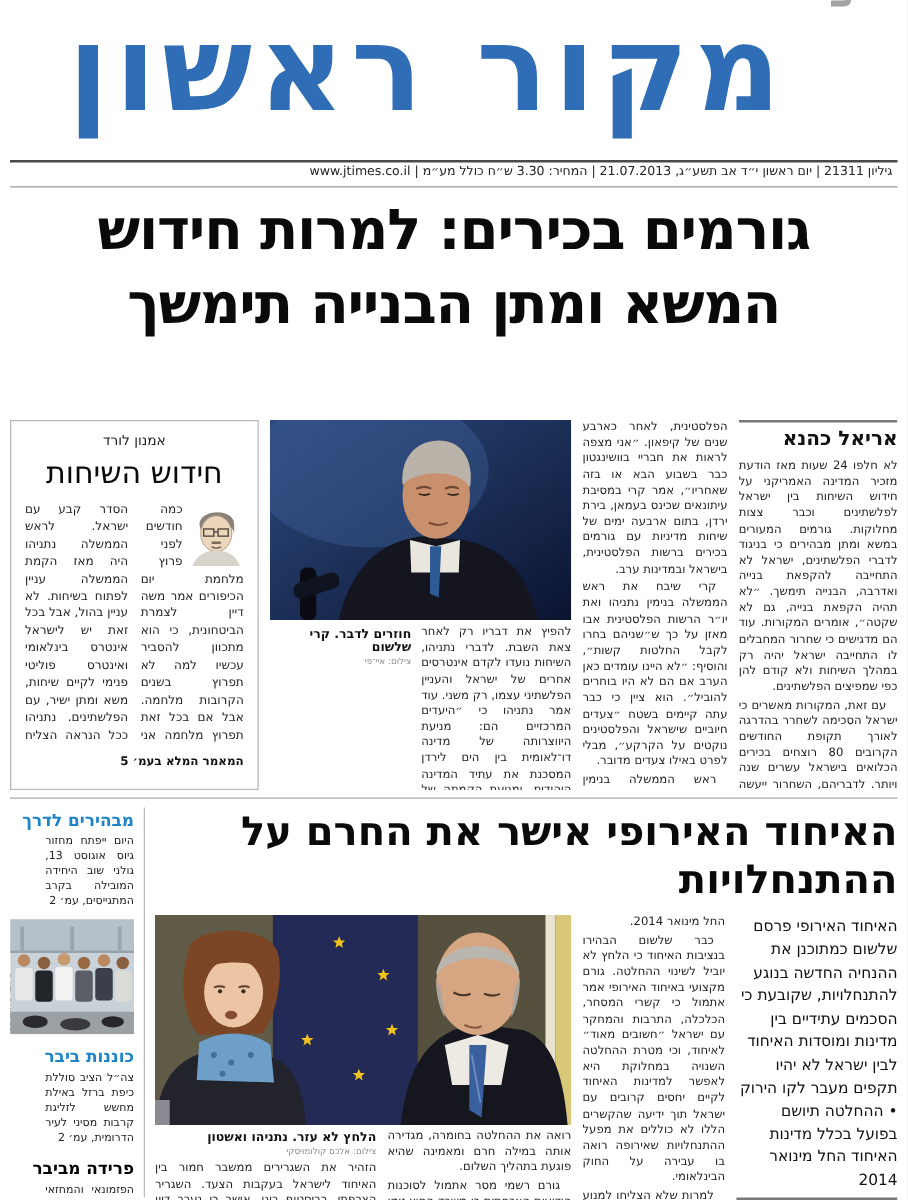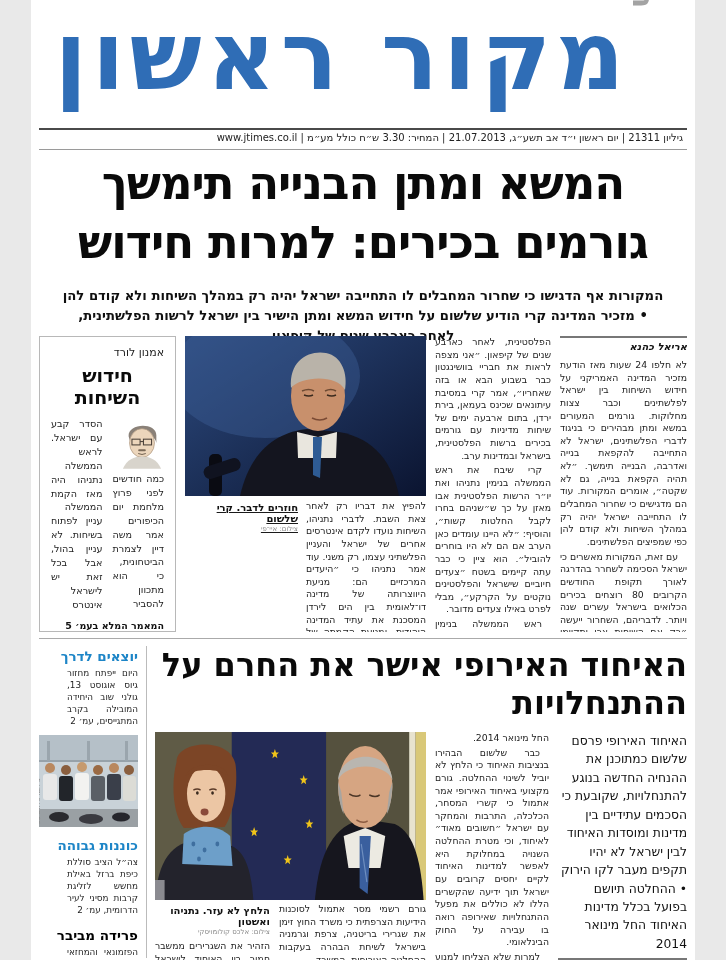--- a/index.html
+++ b/index.html
@@ -1,16 +1,16 @@
 <!DOCTYPE html>
 <html dir="rtl" lang="he"><head>
 <meta charset="utf-8">
 <style>
   html,body{margin:0;padding:0;background:#e9e9e9;}
-  .page{position:relative;width:664px;height:960px;margin:0 auto;background:#ffffff;
+  .page{position:relative;width:726px;height:960px;margin:0 auto;background:#ffffff;
         overflow:hidden;direction:rtl;font-family:"DejaVu Sans",sans-serif;color:#1a1a1a;}
 
   
   .logo{position:absolute;top:-6px;right:52px;left:10px;text-align:center;
         font-family:"DejaVu Serif","DejaVu Sans",serif;font-weight:bold;
         font-size:95px;line-height:1.3;color:#2f6db6;letter-spacing:5px;}
   .vslogan{position:absolute;top:10px;right:34px;width:112px;text-align:right;
         transform-origin:100% 0;transform:rotate(90deg);
         font-size:30px;font-weight:bold;color:#a3a3a3;letter-spacing:2px;}
   .rule-heavy{position:absolute;left:8px;right:8px;height:2px;background:#4a4a4a;}
@@ -20,36 +20,36 @@
   
   .headline1{position:absolute;top:155px;left:8px;right:8px;text-align:center;
         font-weight:bold;font-size:45px;line-height:1.3;color:#0a0a0a;letter-spacing:-1px;}
   .standfirst1{position:absolute;top:286px;left:28px;right:28px;text-align:center;
         font-weight:bold;font-size:13.2px;line-height:1.5;color:#101010;}
 
   .article1{position:absolute;top:336px;right:8px;left:8px;height:296px;display:flex;gap:9px;}
   .ncol{overflow:hidden;}
   .col1{width:127px;}
   .col2{width:116px;}
-  .byline{border-top:2px solid #777;padding-top:3px;font-size:10px;font-weight:bold;
-        margin-bottom:7px;color:#111;font-style:italic;}
+  .byline{border-top:2px solid #777;padding-top:3px;font-size:16px;font-weight:bold;
+        margin-bottom:7px;color:#111;}
   .body p{margin:0 0 2px;font-size:9.3px;line-height:1.36;text-align:justify;color:#222;}
   .body p + p{text-indent:9px;}
 
   .photoblock1{width:241px;display:flex;flex-direction:column;}
   .photo-frame{line-height:0;}
   .pb1row{display:flex;gap:8px;flex:1;overflow:hidden;margin-top:4px;}
   .col3{width:120px;overflow:hidden;}
-  .capblock{flex:1;overflow:hidden;text-decoration:underline;}
+  .capblock{flex:1;overflow:hidden;}
   .caption{font-size:10px;font-weight:bold;margin:2px 0 0;color:#111;}
   .credit{font-size:7px;color:#8a8a8a;margin:1px 0 4px;}
 
   .opinionbox{flex:1;border:1px solid #b8b8b8;padding:9px 11px;overflow:hidden;}
-  .op-byline{font-size:11px;color:#222;margin-bottom:5px;}
-  .op-title{text-align:center;font-size:19px;font-weight:bold;color:#0a0a0a;margin-bottom:9px;}
+  .op-byline{text-align:center;font-size:11px;color:#222;margin-bottom:5px;}
+  .op-title{text-align:center;font-size:24px;font-weight:normal;color:#0a0a0a;margin-bottom:9px;}
   .op-cols{display:flex;gap:10px;height:196px;overflow:hidden;}
   .op-col{flex:1;font-size:9.6px;line-height:1.45;text-align:justify;color:#222;}
   .op-portrait{float:right;width:44px;height:52px;margin:0 0 3px 5px;}
   .op-more{font-size:9.5px;font-weight:bold;margin-top:7px;color:#111;}
 
   .divider{position:absolute;top:638px;left:8px;right:8px;height:1px;background:#aaaaaa;}
 
   
   .article2{position:absolute;top:646px;right:8px;left:8px;height:312px;display:flex;}
   .a2main{flex:1;min-width:0;}
@@ -76,24 +76,23 @@
 
 <div class="page">
 
   <div class="vslogan">הצופה</div>
   <div class="logo">מקור ראשון</div>
   <div class="rule-heavy" style="top:128px"></div>
   <div class="dateline">גיליון 21311 | יום ראשון י״ד אב תשע״ג, 21.07.2013 | המחיר: 3.30 ש״ח כולל מע״מ | www.jtimes.co.il</div>
   <div class="rule-light" style="top:149px"></div>
 
   <div class="headline1">
+    <div>גורמים בכירים: למרות חידוש</div>
     <div>המשא ומתן הבנייה תימשך</div>
-    <div>גורמים בכירים: למרות חידוש</div>
   </div>
-  <div class="standfirst1">המקורות אף הדגישו כי שחרור המחבלים לו התחייבה ישראל יהיה רק במהלך השיחות ולא קודם להן • מזכיר המדינה קרי הודיע שלשום על חידוש המשא ומתן הישיר בין ישראל לרשות הפלשתינית, לאחר כארבע שנים של קיפאון</div>
 
   <div class="article1">
 
     <div class="ncol col1 body">
       <div class="byline">אריאל כהנא</div>
       <p>לא חלפו 24 שעות מאז הודעת מזכיר המדינה האמריקני על חידוש השיחות בין ישראל לפלשתינים וכבר צצות מחלוקות. גורמים המעורים במשא ומתן מבהירים כי בניגוד לדברי הפלשתינים, ישראל לא התחייבה להקפאת בנייה ואדרבה, הבנייה תימשך. ״לא תהיה הקפאת בנייה, גם לא שקטה״, אומרים המקורות. עוד הם מדגישים כי שחרור המחבלים לו התחייבה ישראל יהיה רק במהלך השיחות ולא קודם להן כפי שמפיצים הפלשתינים.</p>
       <p>עם זאת, המקורות מאשרים כי ישראל הסכימה לשחרר בהדרגה לאורך תקופת החודשים הקרובים 80 רוצחים בכירים הכלואים בישראל עשרים שנה ויותר. לדבריהם, השחרור ייעשה ״רק אם השיחות אכן יתקיימו ויהיו רציניות״.</p>
 
     </div>
 
@@ -226,36 +225,37 @@
               <path d="M36,102 C54,92 78,92 94,104 L97,134 L34,132 Z" fill="#6d9fc9"></path>
               <circle cx="48" cy="112" r="2.4" fill="#3f6f9f"></circle>
                 <circle cx="62" cy="118" r="2.4" fill="#3f6f9f"></circle>
               <circle cx="78" cy="112" r="2.4" fill="#3f6f9f"></circle>
                 <circle cx="55" cy="127" r="2.4" fill="#3f6f9f"></circle>
               <rect x="0" y="148" width="12" height="20" fill="#8a8a90"></rect>
             </svg>
           </div>
           <div class="pb2row">
             <div class="underR body">
+              <p>רואה את ההחלטה בחומרה, מגדירה אותה במילה חרם ומאמינה שהיא פוגעת בתהליך השלום.</p>
               <p>גורם רשמי מסר אתמול לסוכנות הידיעות הצרפתית כי משרד החוץ זימן את שגרירי בריטניה, צרפת וגרמניה בישראל לשיחת הבהרה בעקבות ההחלטה האירופית. המשרד</p>
             </div>
             <div class="underL body">
               <div class="caption">הלחץ לא עזר. נתניהו ואשטון</div>
               <div class="credit">צילום: אלכס קולומויסקי</div>
               <p>הזהיר את השגרירים ממשבר חמור בין האיחוד לישראל בעקבות הצעד. השגריר הצרפתי, כריסטוף ביגו, אישר כי נערך דיון בראשות מנכ״ל משרד החוץ, רפי ברק</p>
             </div>
           </div>
         </div>
 
       </div>
     </div>
 
     <div class="sidebar">
       <div>
-        <div class="sb-title" style="color:#1d85c7">יוצאים לדרך</div>
+        <div class="sb-title" style="color:#1d85c7">מבהירים לדרך</div>
         <div class="sb-text">היום ייפתח מחזור גיוס אוגוסט 13, גולני שוב היחידה המובילה בקרב המתגייסים, עמ׳ 2</div>
       </div>
       <div class="sb-photo">
         <svg width="99" height="92" viewBox="0 0 99 92">
           <rect width="99" height="92" fill="#c9d2d8"></rect>
           <rect y="0" width="99" height="26" fill="#b5c0c8"></rect>
           <line x1="0" y1="26" x2="99" y2="26" stroke="#97a2aa" stroke-width="2"></line>
           <rect x="8" y="6" width="3" height="20" fill="#9aa5ad"></rect>
           <rect x="48" y="6" width="3" height="20" fill="#9aa5ad"></rect>
           <rect x="86" y="6" width="3" height="20" fill="#9aa5ad"></rect>
@@ -274,21 +274,21 @@
             <circle cx="90" cy="35" r="5" fill="#8a5f3f"></circle>
               <rect x="84" y="41" width="13" height="25" rx="3" fill="#dcdcd6"></rect>
           </g>
           <ellipse cx="20" cy="82" rx="10" ry="5" fill="#2a2a2e"></ellipse>
           <ellipse cx="52" cy="84" rx="12" ry="5" fill="#3a3a40"></ellipse>
           <ellipse cx="82" cy="82" rx="9" ry="4.5" fill="#26262c"></ellipse>
         </svg>
         <div class="sb-credit">צילום: פלאש 90</div>
       </div>
       <div>
-        <div class="sb-title" style="color:#1d85c7">כוננות גבוהה</div>
+        <div class="sb-title" style="color:#1d85c7">כוננות ביבר</div>
         <div class="sb-text">צה״ל הציב סוללת כיפת ברזל באילת מחשש לזליגת קרבות מסיני לעיר הדרומית, עמ׳ 2</div>
       </div>
       <div style="margin-top:10px">
         <div class="sb-title" style="color:#000000">פרידה מביבר</div>
         <div class="sb-text">הפזמונאי והמחזאי שאול ביבר, ״אבי הלהקות הצבאיות״, הלך לעולמו בגיל 90, עמ׳ 16</div>
       </div>
     </div>
 
   </div>
 </div>

